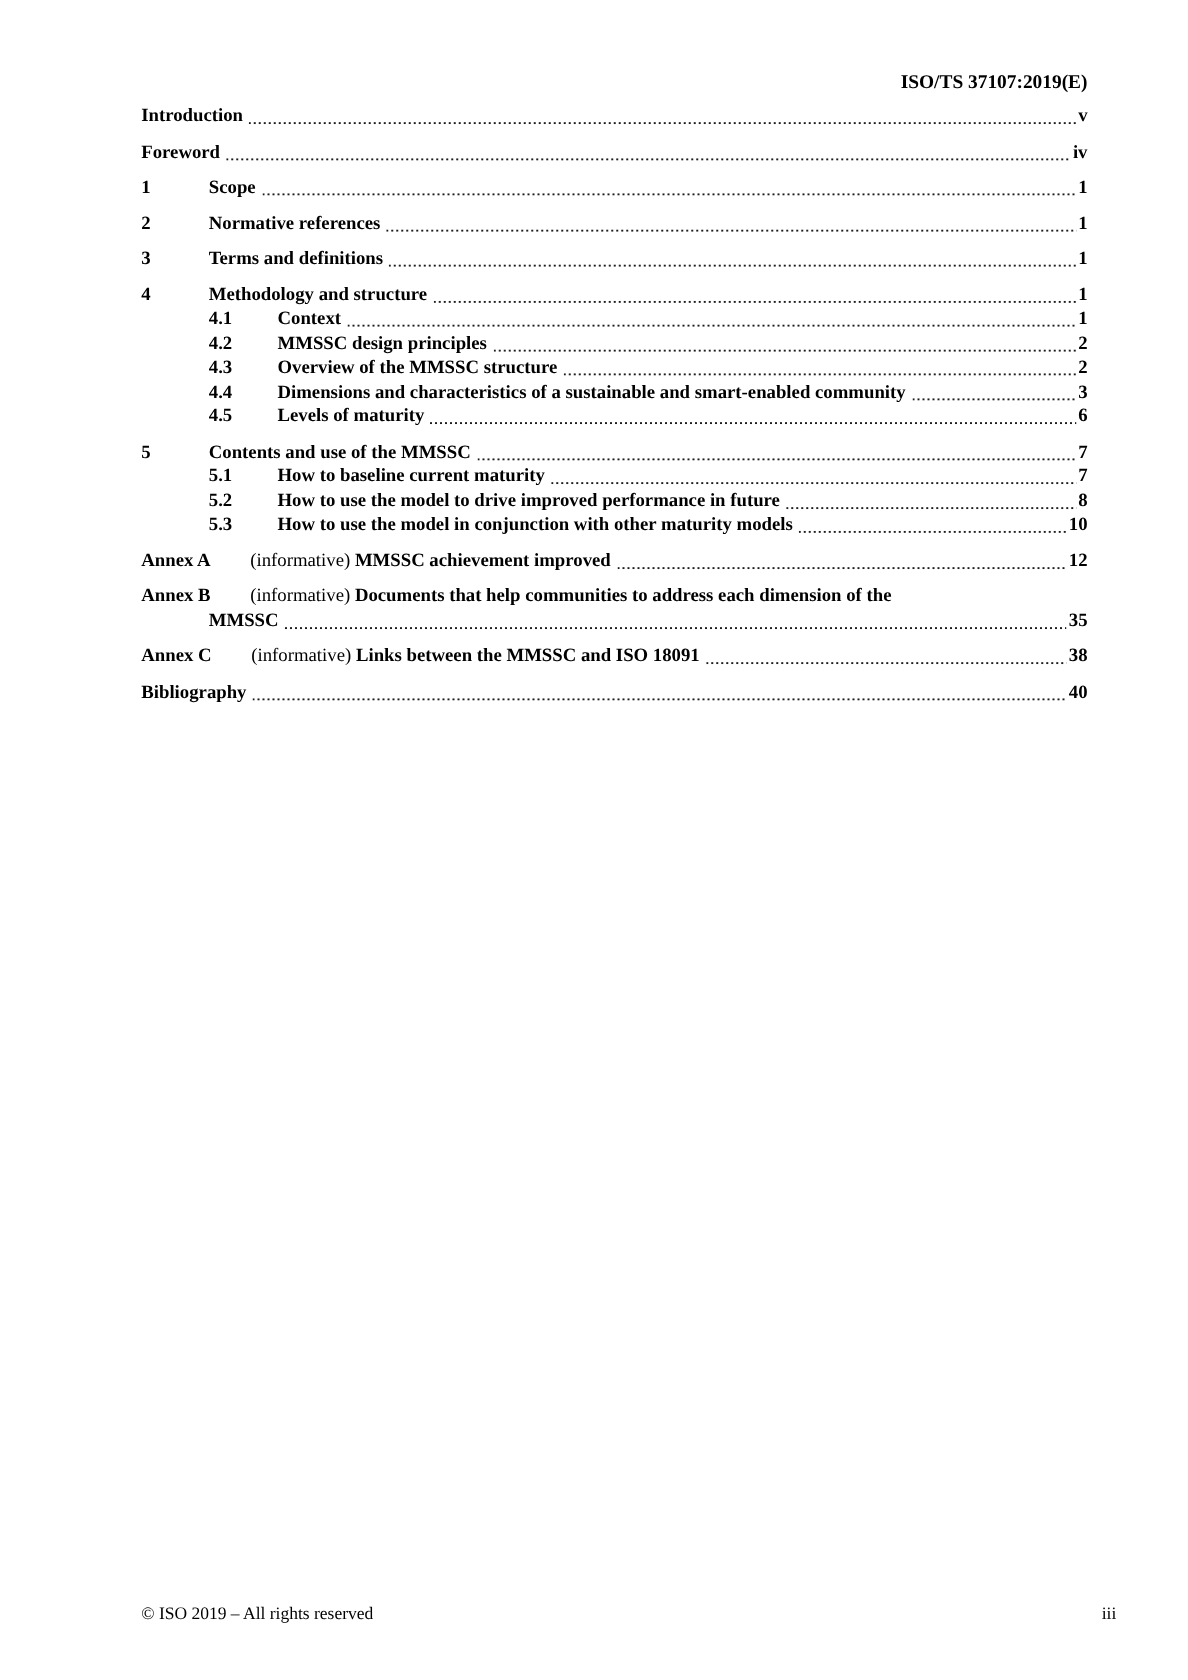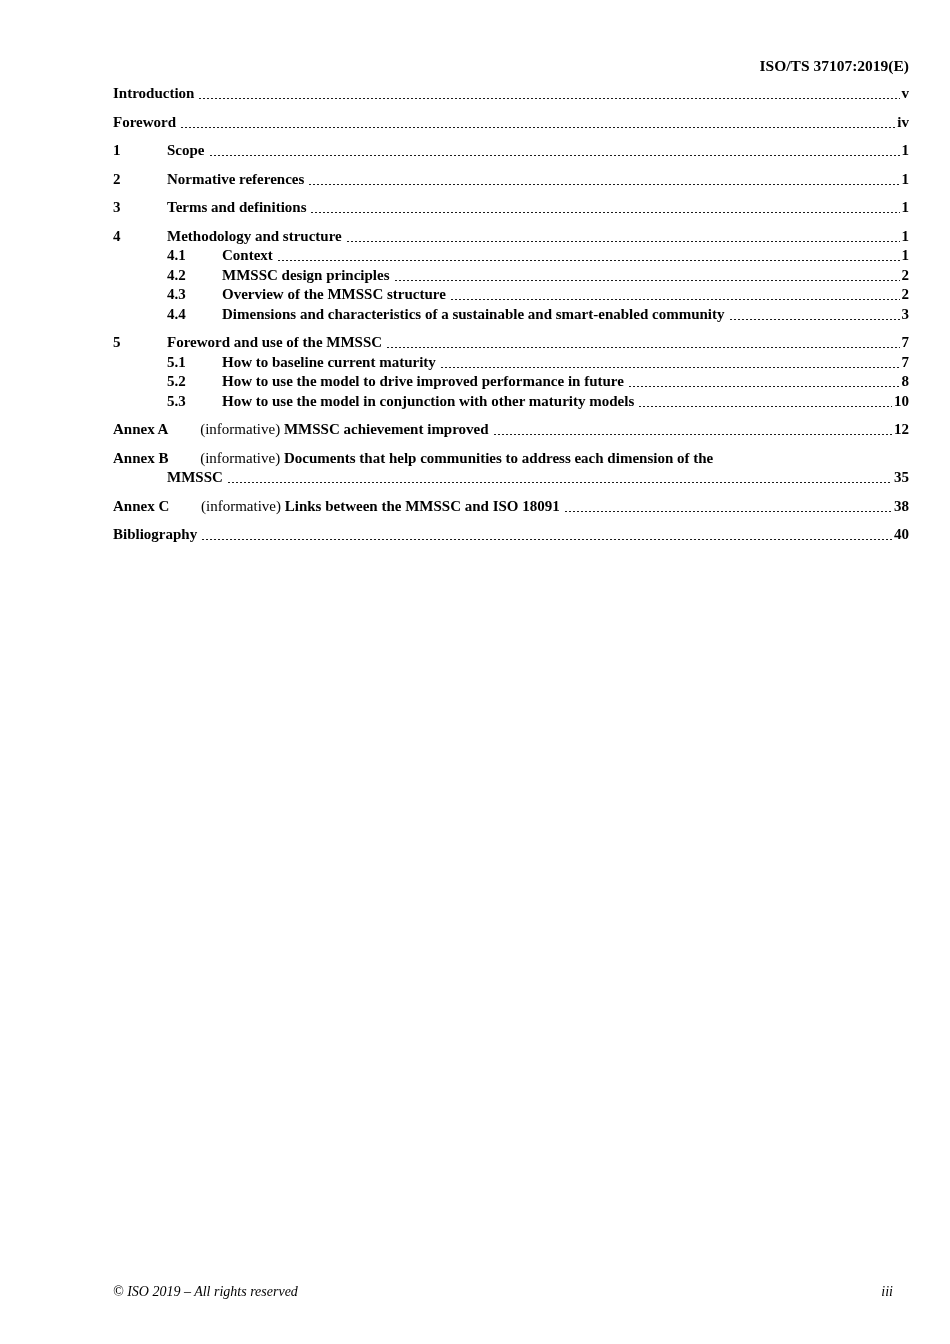--- a/index.html
+++ b/index.html
@@ -13,21 +13,21 @@
     height: 1344px;
     position: relative;
     font-family: "Liberation Serif", "DejaVu Serif", serif;
     color: #000000;
     -webkit-font-smoothing: antialiased;
   }
   .page {
     box-sizing: border-box;
     width: 950px;
     height: 1152px;
-    padding: 56px 41px 0 113px;
+    padding: 56px 80px 0 113px;
     position: relative;
   }
   .doc-ref {
     text-align: right;
     font-weight: bold;
     font-size: 15.5px;
     line-height: 19px;
   }
   .heading-row {
     display: flex;
@@ -93,21 +93,20 @@
   }
   .footer {
     position: absolute;
     left: 113px;
     right: 57px;
     top: 1284px;
     display: flex;
     justify-content: space-between;
     align-items: baseline;
     font-size: 14px;
-    font-style: italic;
   }
 </style>
 </head>
 <body>
 
 <div class="page">
 
   <div class="doc-ref">ISO/TS 37107:2019(E)</div>
 
 
@@ -163,23 +162,29 @@
         <span class="entry-text">Overview of the MMSSC structure</span>
         <span class="leader"></span>
         <span class="pg">2</span>
       </div>
       <div class="row sub">
         <span class="num">4.4</span>
         <span class="entry-text">Dimensions and characteristics of a sustainable and smart-enabled community</span>
         <span class="leader"></span>
         <span class="pg">3</span>
       </div>
+      <div class="row sub">
+        <span class="num">4.5</span>
+        <span class="entry-text">Levels of maturity</span>
+        <span class="leader"></span>
+        <span class="pg">6</span>
+      </div>
       <div class="row clause">
         <span class="num">5</span>
-        <span class="entry-text">Foreword and use of the MMSSC</span>
+        <span class="entry-text">Contents and use of the MMSSC</span>
         <span class="leader"></span>
         <span class="pg b">7</span>
       </div>
       <div class="row sub">
         <span class="num">5.1</span>
         <span class="entry-text">How to baseline current maturity</span>
         <span class="leader"></span>
         <span class="pg">7</span>
       </div>
       <div class="row sub">

